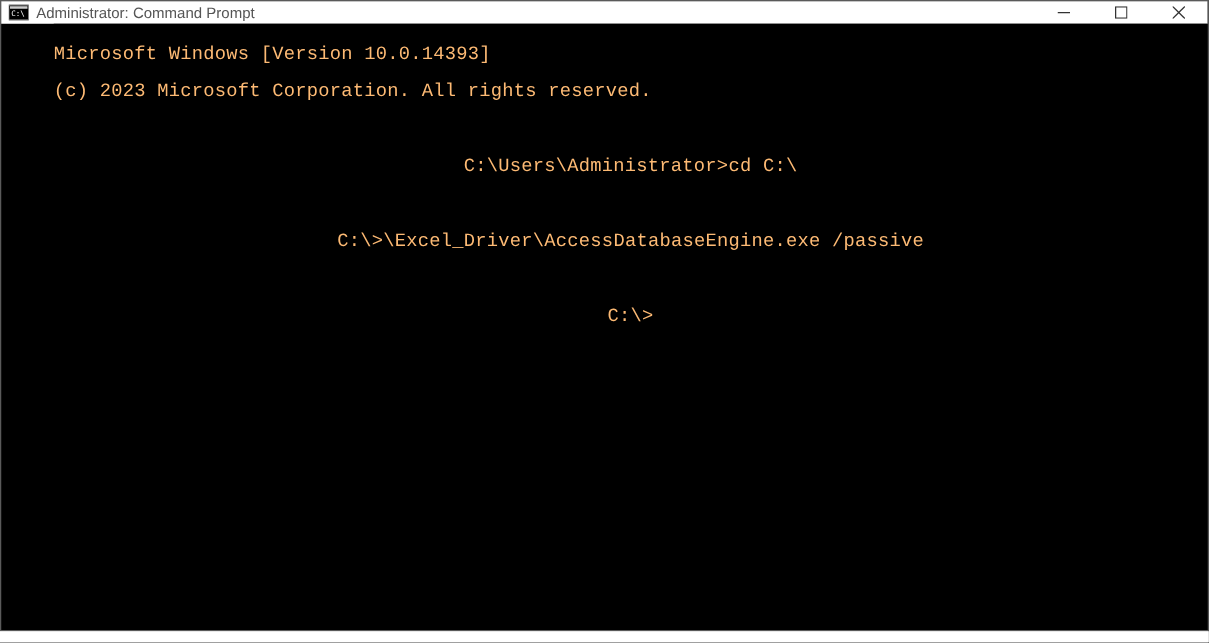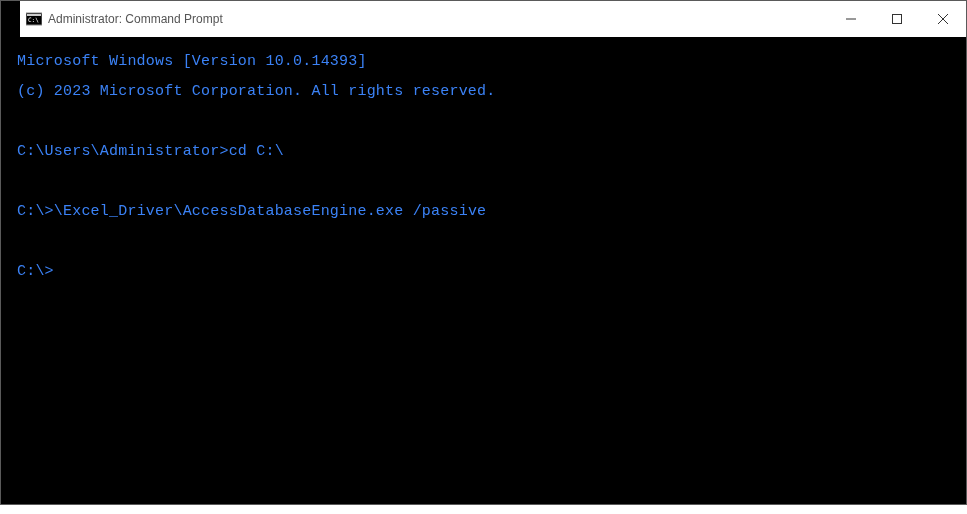--- a/index.html
+++ b/index.html
@@ -16,27 +16,26 @@
     }
     .window {
       width: 967px;
       height: 505px;
       border: 1px solid #5a5a5a;
       display: flex;
       flex-direction: column;
       background: #000;
     }
     .titlebar {
-      height: 36px;
+      height: 18px;
       background: #fff;
       display: flex;
       align-items: center;
       padding-left: 6px;
       flex-shrink: 0;
-      margin-left: 19px;
     }
     .titlebar-icon {
       width: 16px;
       height: 16px;
       margin-right: 6px;
       display: flex;
       align-items: center;
       justify-content: center;
     }
     .titlebar-icon svg {
@@ -58,34 +57,36 @@
       display: flex;
       align-items: center;
       justify-content: center;
       color: #555;
       font-size: 14px;
       cursor: pointer;
     }
     .terminal-body {
       flex: 1;
       background: #000;
-      color: #3b82f6;
+      color: #fdba74;
       font-family: Consolas, "Courier New", monospace;
       font-size: 15px;
       line-height: 15px;
-      padding: 2px 0 0 16px;
+      padding: 2px 0 0 0;
       white-space: pre;
       overflow: hidden;
       letter-spacing: 0.2px;
+      margin-left: 42px;
     }
     .terminal-line {
       min-height: 15px;
     }
     .prompt-line {
       display: flex;
+      justify-content: center;
     }
     .bottom-strip {
       width: 967px;
       height: 9px;
       background: #fff;
       display: flex;
       justify-content: flex-end;
       align-items: flex-start;
       padding-right: 60px;
       overflow: hidden;

